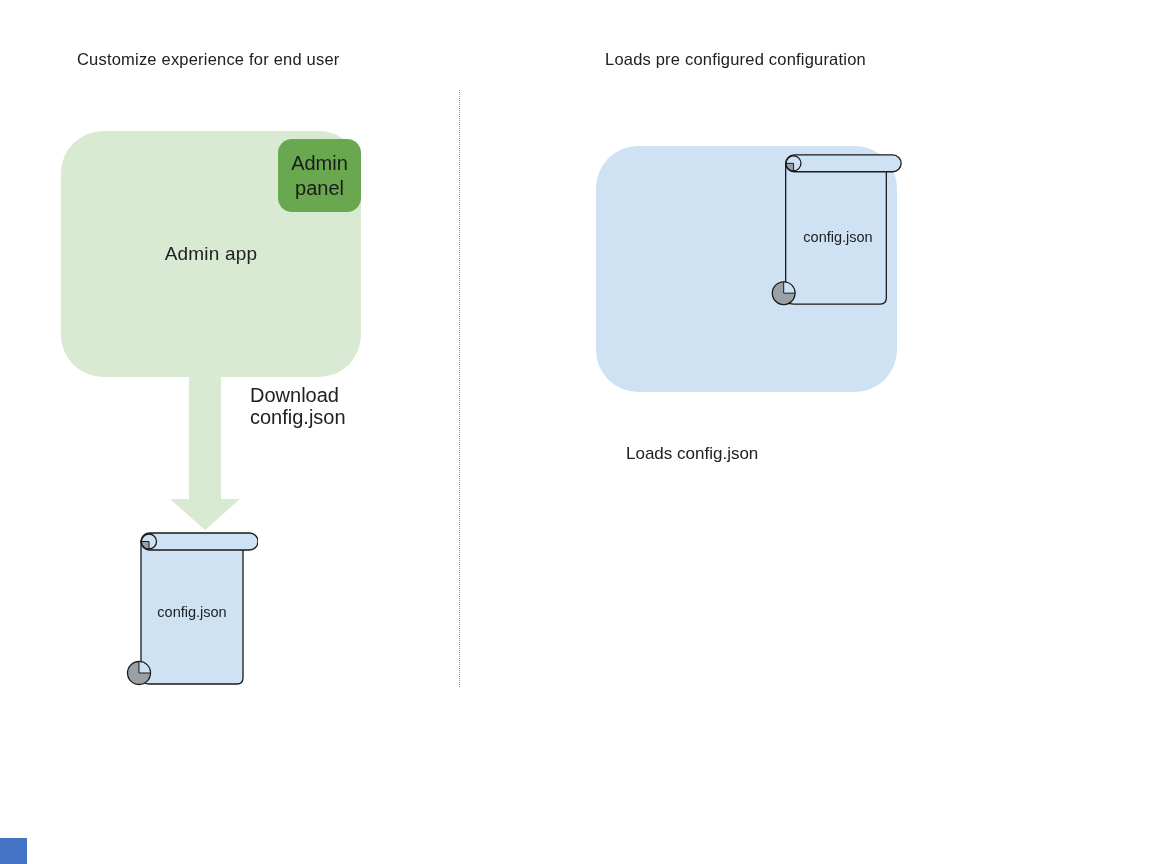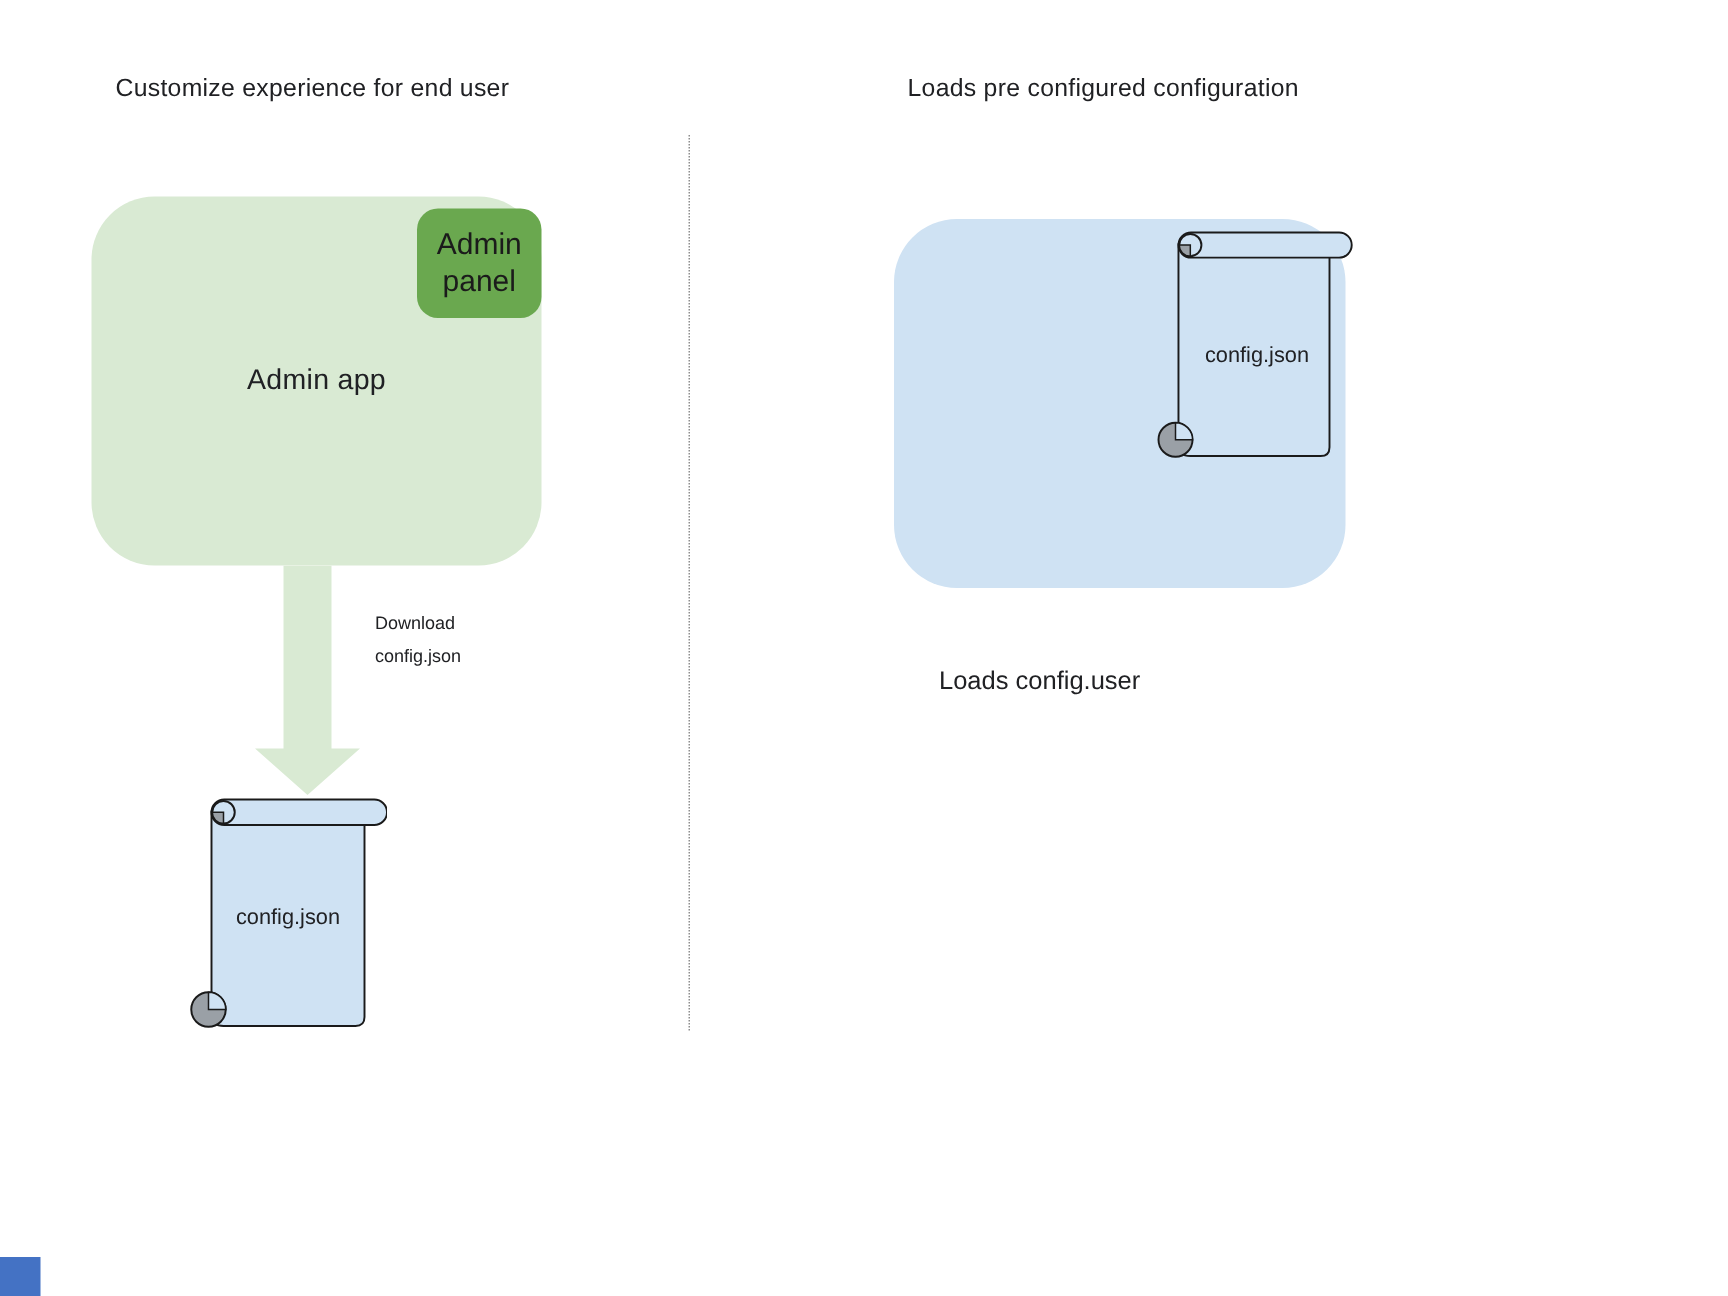--- a/index.html
+++ b/index.html
@@ -16,21 +16,21 @@
     display:flex;align-items:center;justify-content:center;}
   .app-label{font-size:19px;letter-spacing:.2px;text-align:right;}
   #admin-panel{left:278px;top:139px;width:83px;height:73px;background:#6aa84f;
     border-radius:14px;display:flex;align-items:center;justify-content:center;
     text-align:center;font-size:20px;line-height:25px;color:#1b1b1b;}
   #demo-app{left:596px;top:146px;width:301px;height:246px;background:#cfe2f3;}
   #demo-label{position:absolute;left:597px;top:259px;width:220px;text-align:center;
     font-size:19px;letter-spacing:.2px;}
 
   #arrow-svg{position:absolute;left:170px;top:377px;width:72px;height:154px;}
-  #arrow-label{position:absolute;left:250px;top:404px;font-size:12px;line-height:22px;
+  #arrow-label{position:absolute;left:250px;top:384px;font-size:20px;line-height:22px;
     white-space:pre-line;}
 
   .scroll-svg{position:absolute;}
   #scroll-left{left:125px;top:531px;width:133px;height:155px;}
   #scroll-right{left:768px;top:153px;width:135px;height:153px;}
   .scroll-label{position:absolute;text-align:center;font-size:14.5px;}
   #scroll-left-label{left:140px;top:604px;width:104px;}
   #scroll-right-label{left:788px;top:229px;width:100px;}
 
   #divider{position:absolute;left:459px;top:90px;height:597px;width:0;
@@ -76,17 +76,17 @@
   <svg class="scroll-svg" id="scroll-right" viewBox="0 0 133 155" aria-hidden="true">
     <path d="M16 10 H112 Q118 10 118 16 V147 Q118 153 112 153 H24 Q16 153 16 145 Z" fill="#cfe2f3" stroke="#1a1a1a" stroke-width="1.3"></path>
     <rect x="16" y="2" width="117" height="17" rx="8.5" fill="#cfe2f3" stroke="#1a1a1a" stroke-width="1.3"></rect>
     <circle cx="24" cy="10.5" r="7.5" fill="#cfe2f3" stroke="#1a1a1a" stroke-width="1.3"></circle>
     <path d="M24 10.5 L24 18 A7.5 7.5 0 0 1 16.5 10.5 Z" fill="#9aa0a6" stroke="#1a1a1a" stroke-width="1"></path>
     <circle cx="14" cy="142" r="11.5" fill="#9aa0a6" stroke="#1a1a1a" stroke-width="1.3"></circle>
     <path d="M14 142 L14 130.5 A11.5 11.5 0 0 1 25.5 142 Z" fill="#cfe2f3" stroke="#1a1a1a" stroke-width="1"></path>
   </svg>
   <div class="scroll-label" id="scroll-right-label">config.json</div>
 
-  <div id="caption">Loads config.user</div>
+  <div id="caption">Loads config.json</div>
 
   <div id="corner-marker"></div>
 
 </div>
 
 </body></html>

